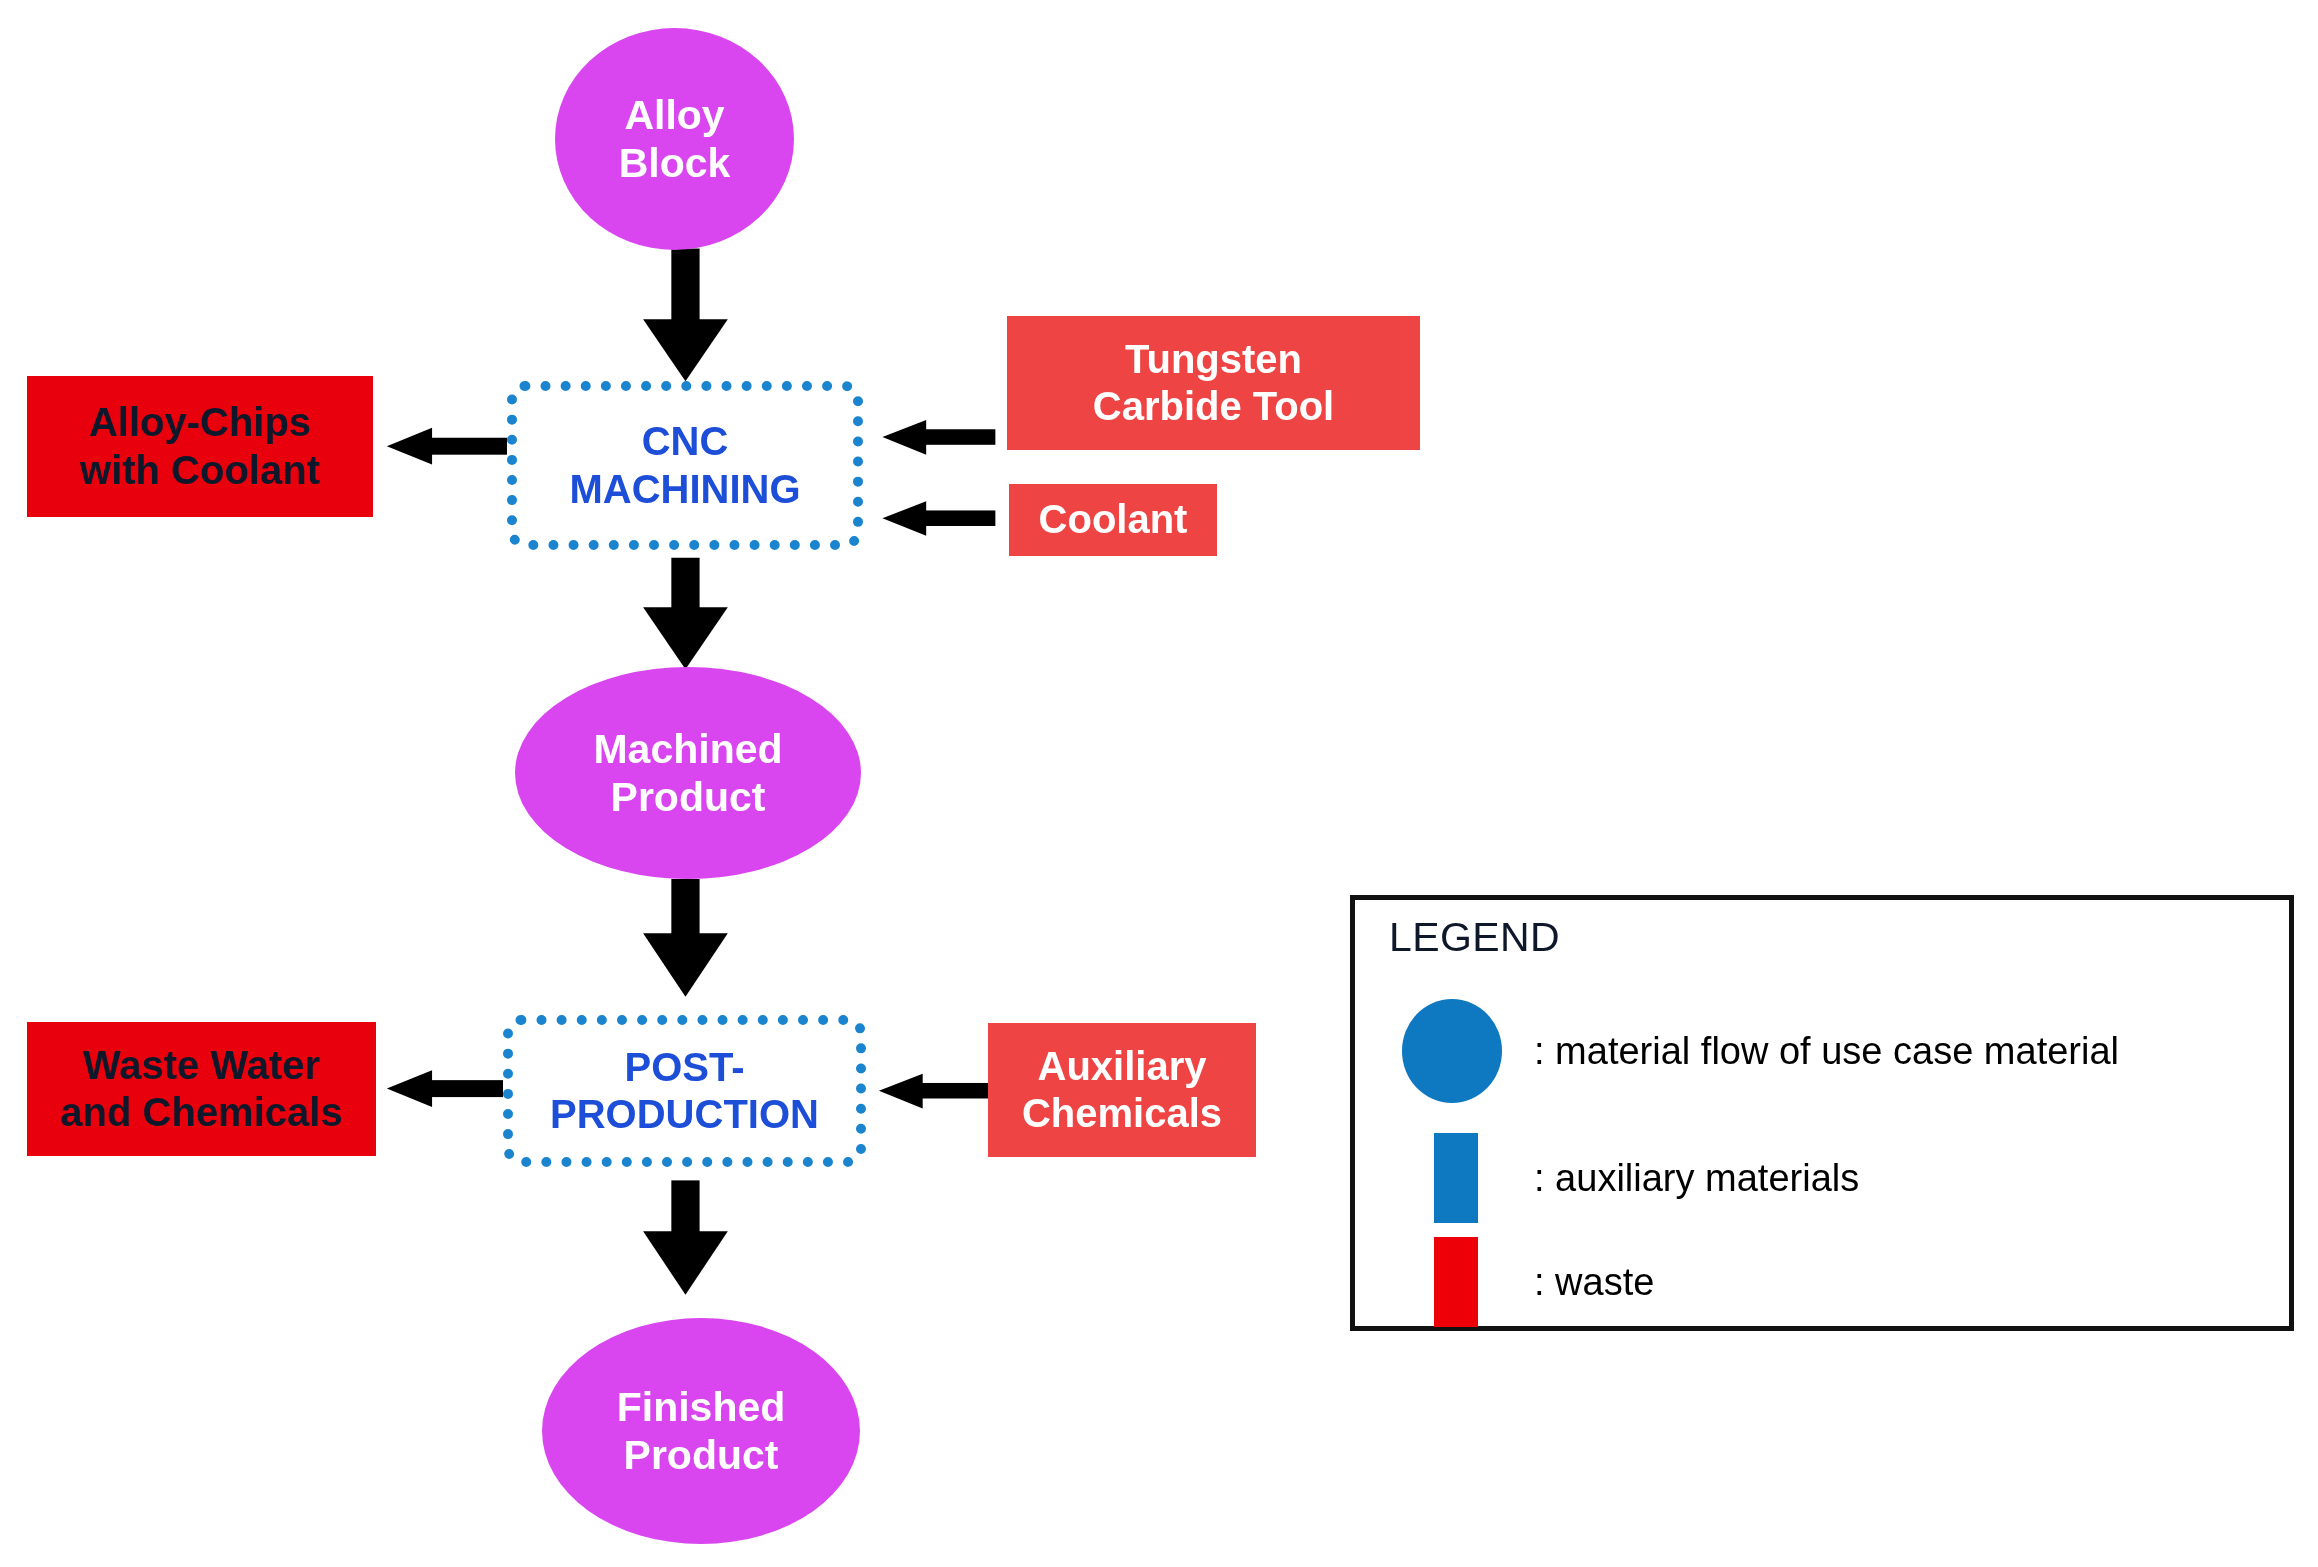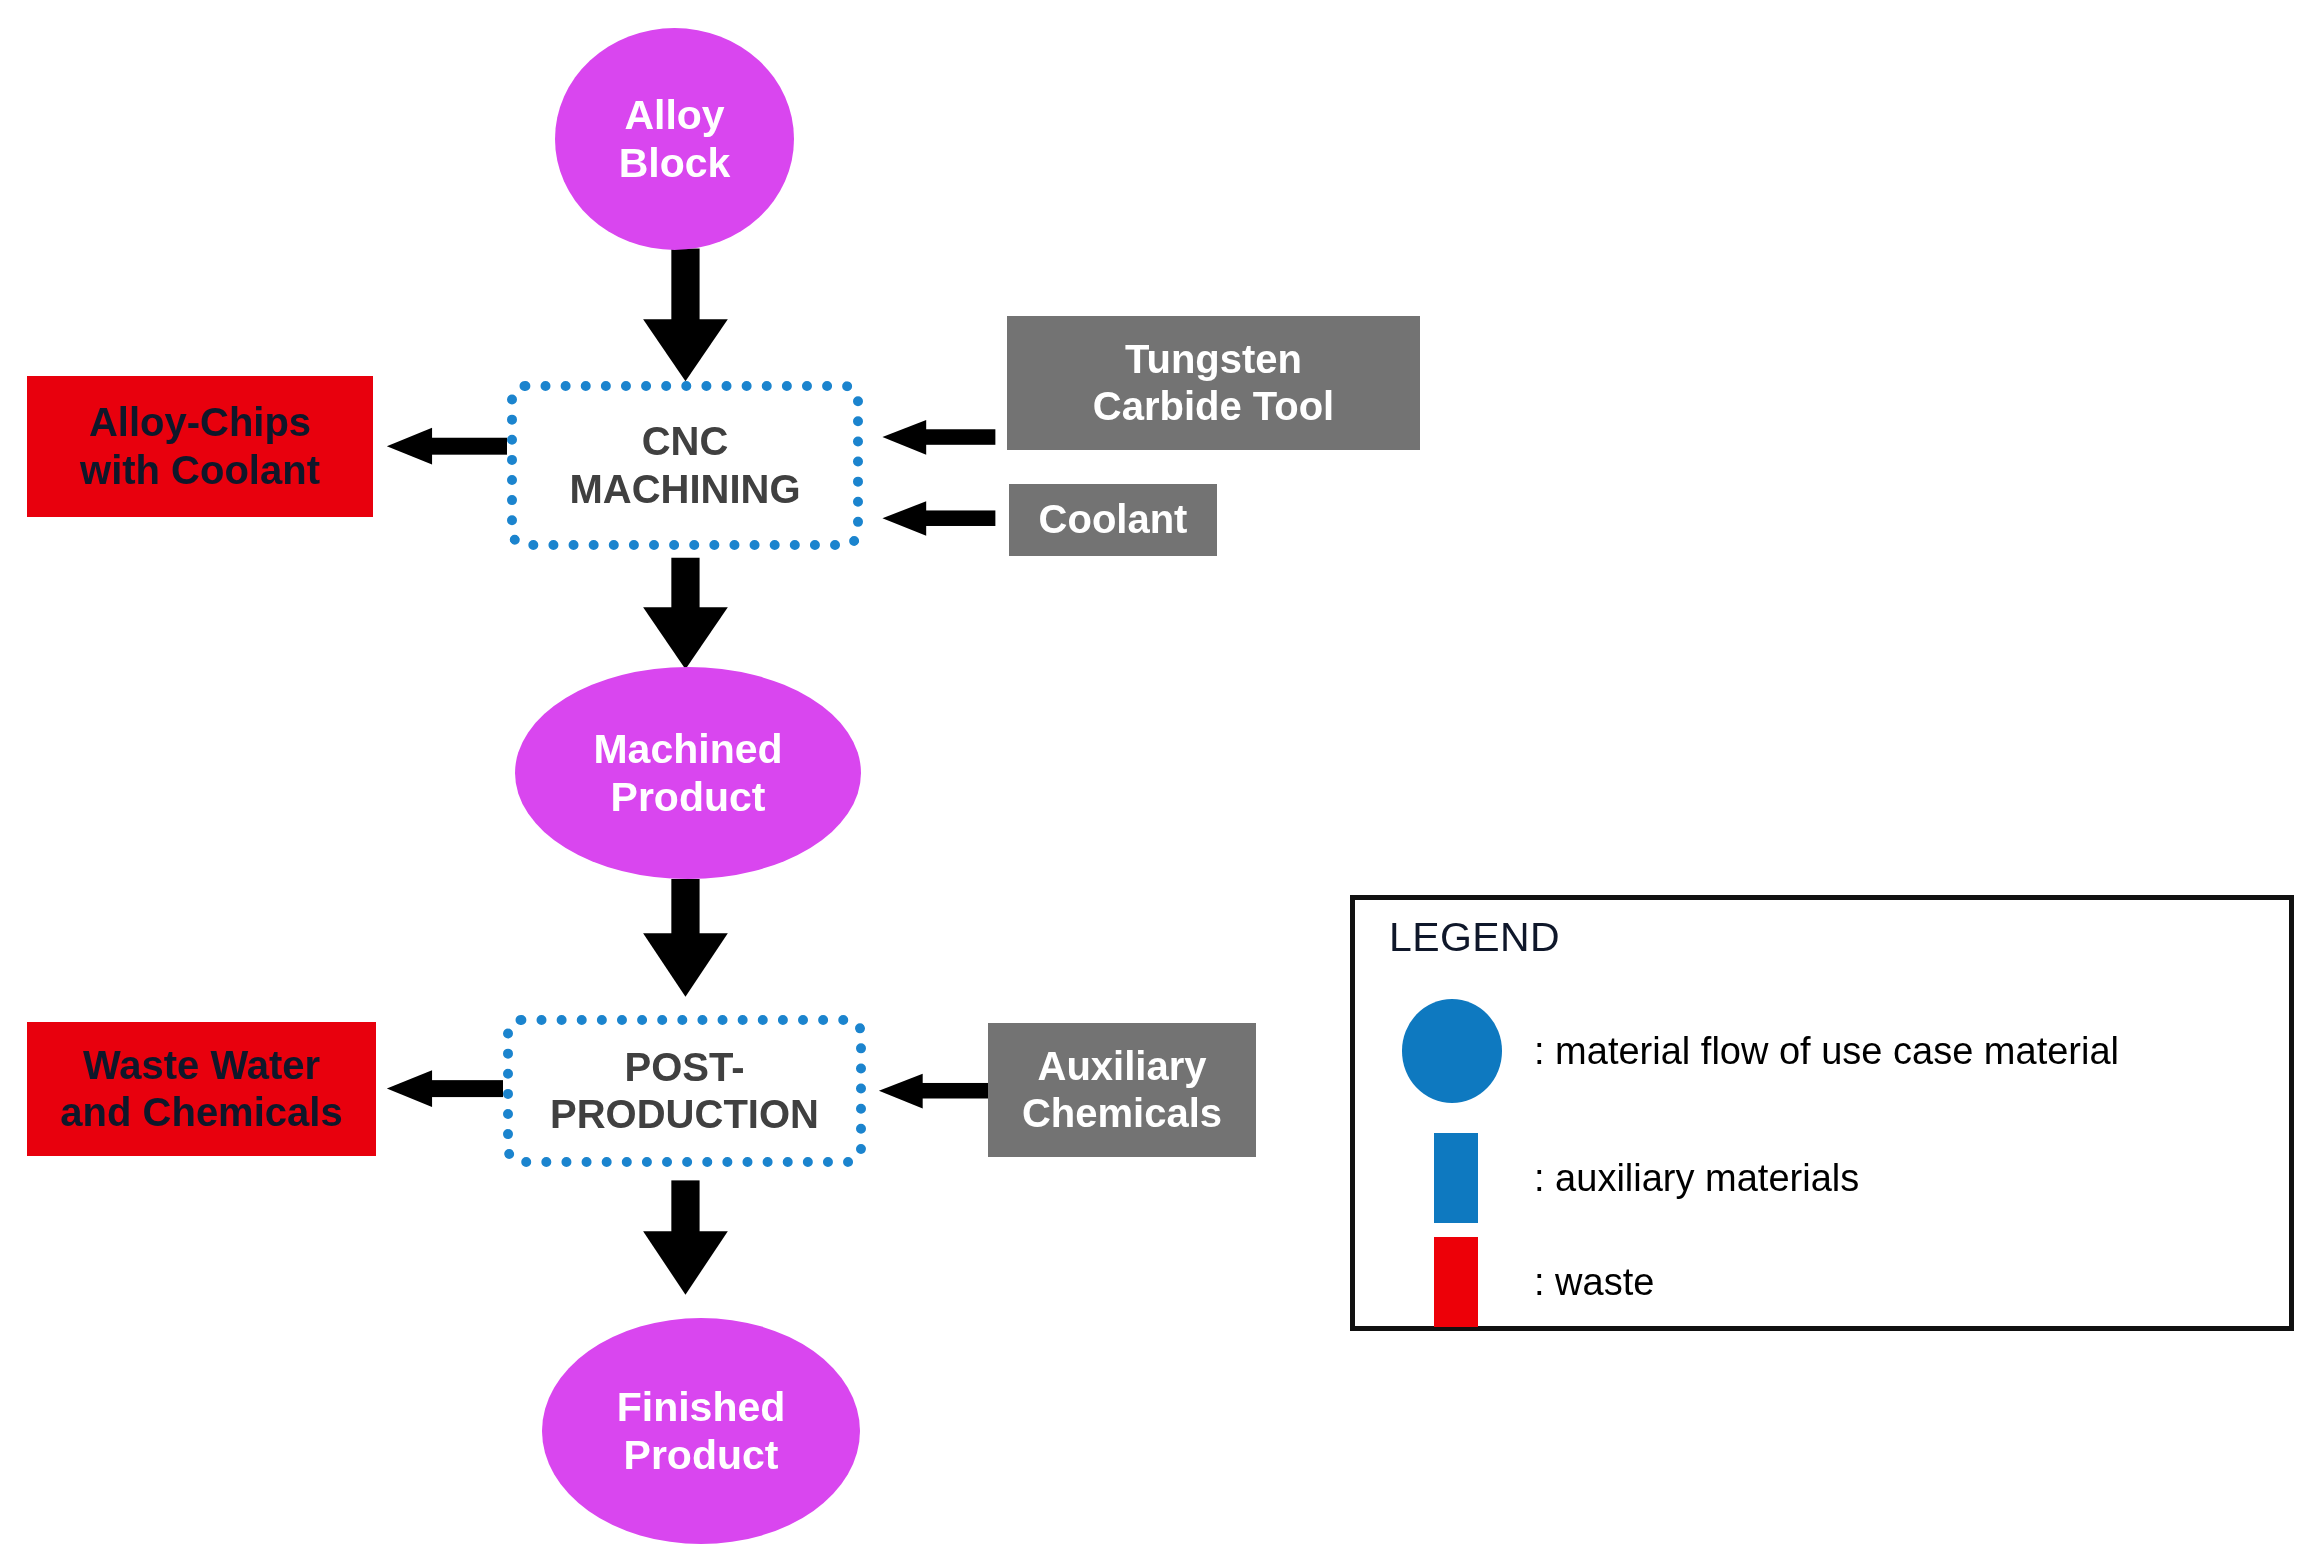--- a/index.html
+++ b/index.html
@@ -35,36 +35,36 @@
   
   .ellipse {
     background: #d946ef;
     border-radius: 50%;
     color: #ffffff;
     font-weight: bold;
   }
 
   
   .aux-box {
-    background: #737373;
+    background: #ef4444;
     color: #ffffff;
     font-weight: bold;
   }
 
   
   .waste-box {
     background: #E8000D;
     color: #0f172a;
     font-weight: bold;
   }
 
   
   .process-box {
     background: #ffffff;
-    color: #404040;
+    color: #1d4ed8;
     font-weight: bold;
     border: 10px dotted #1B84CE;
     border-radius: 18.4px;
   }
 
   
   #arrows {
     position: absolute;
     left: 0; top: 0;
     width: 2319px;

